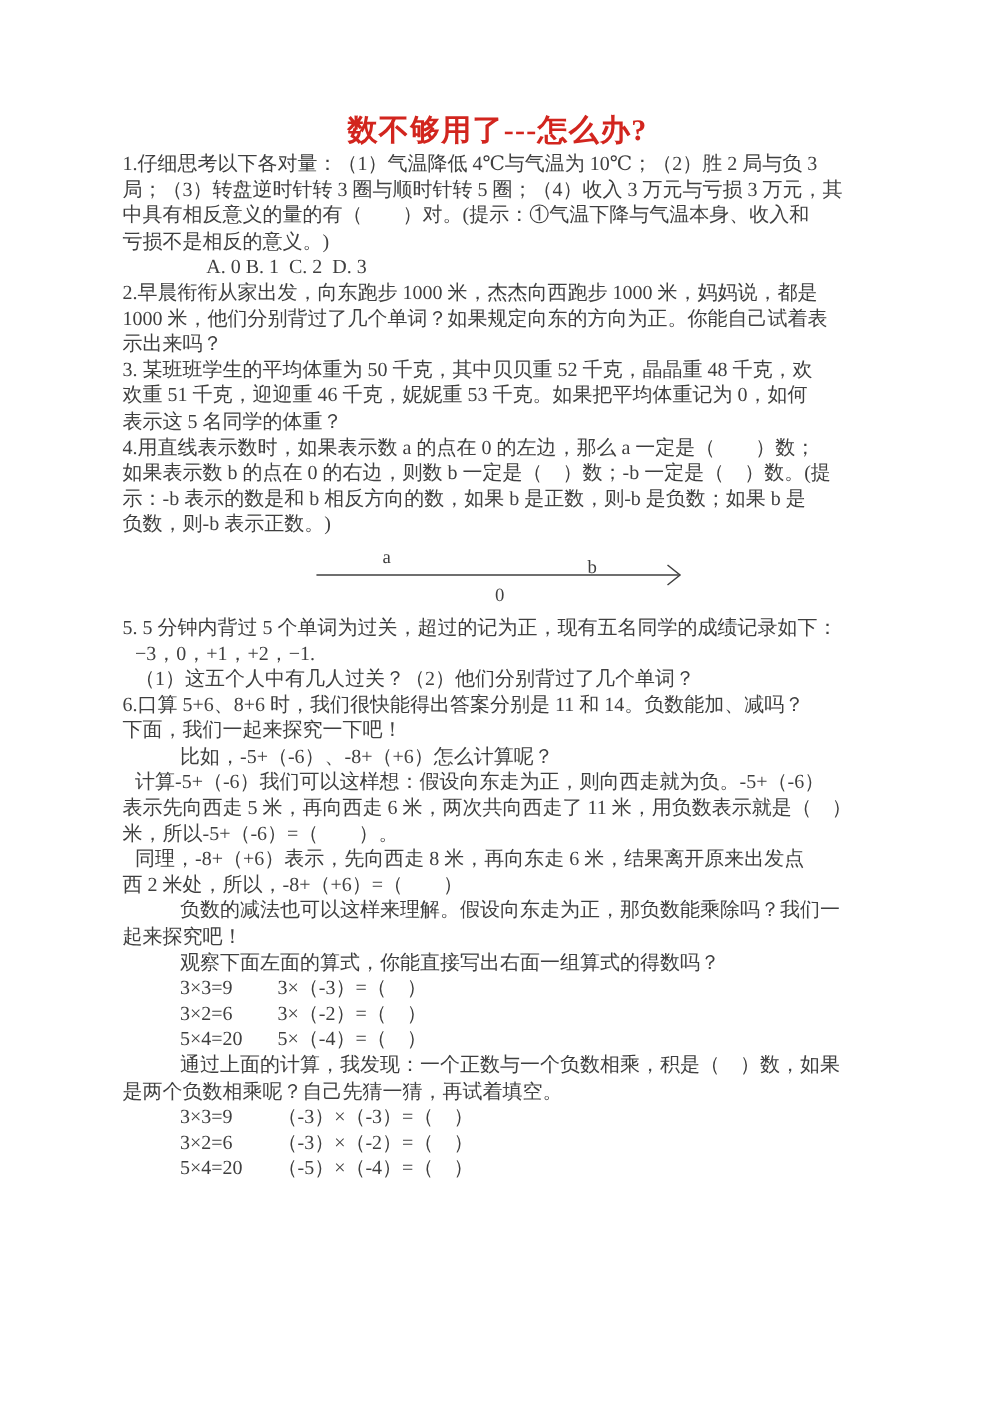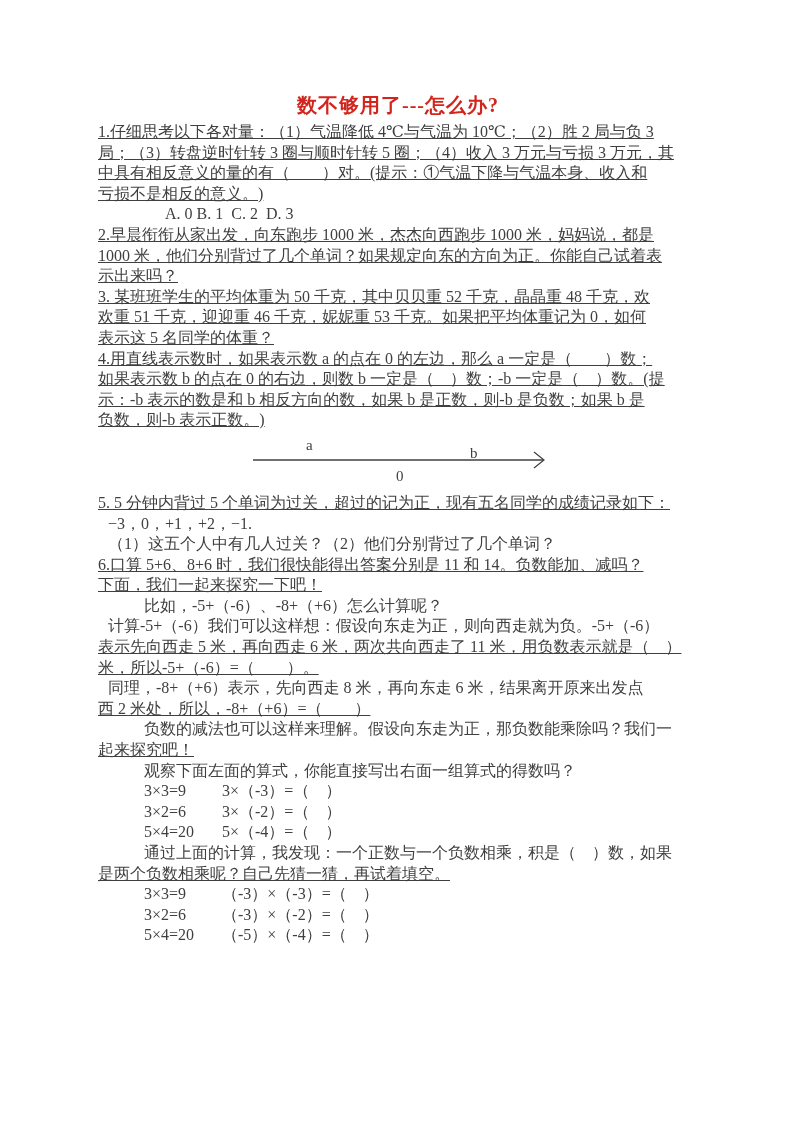--- a/index.html
+++ b/index.html
@@ -12,36 +12,36 @@
     font-family: "Liberation Serif", "DejaVu Serif", serif;
   }
   .content {
     position: absolute;
     left: 98px;
     top: 94px;
     width: 600px;
   }
   .title {
     text-align: center;
-    font-size: 20px;
+    font-size: 24px;
     line-height: 22px;
     font-weight: bold;
     letter-spacing: 1px;
     margin-bottom: 6px;
     font-family: "Liberation Serif", "DejaVu Serif", serif;
   }
   .line {
     font-size: 16px;
     line-height: 20.6px;
     height: 20.6px;
     white-space: pre;
     color: #3f3f3f;
   }
   
-  .ind-0 { margin-left: 0; text-decoration: underline; }
+  .ind-0 { margin-left: 0; }
   .ind-1 { margin-left: 10px; }
   .ind-2 { margin-left: 46px; }
   .ind-3 { margin-left: 67px; }
   
   .mathrow .c0 { display: inline-block; min-width: 78px; }
   .divisionrow .c0 { display: inline-block; min-width: 224px; }
   
   .diagram {
     position: relative;
     height: 62px;

